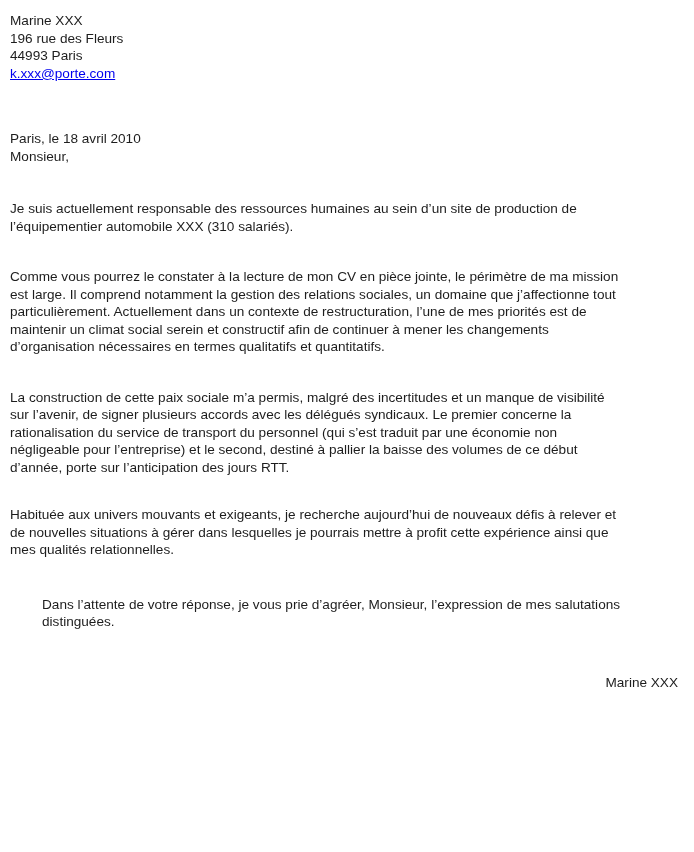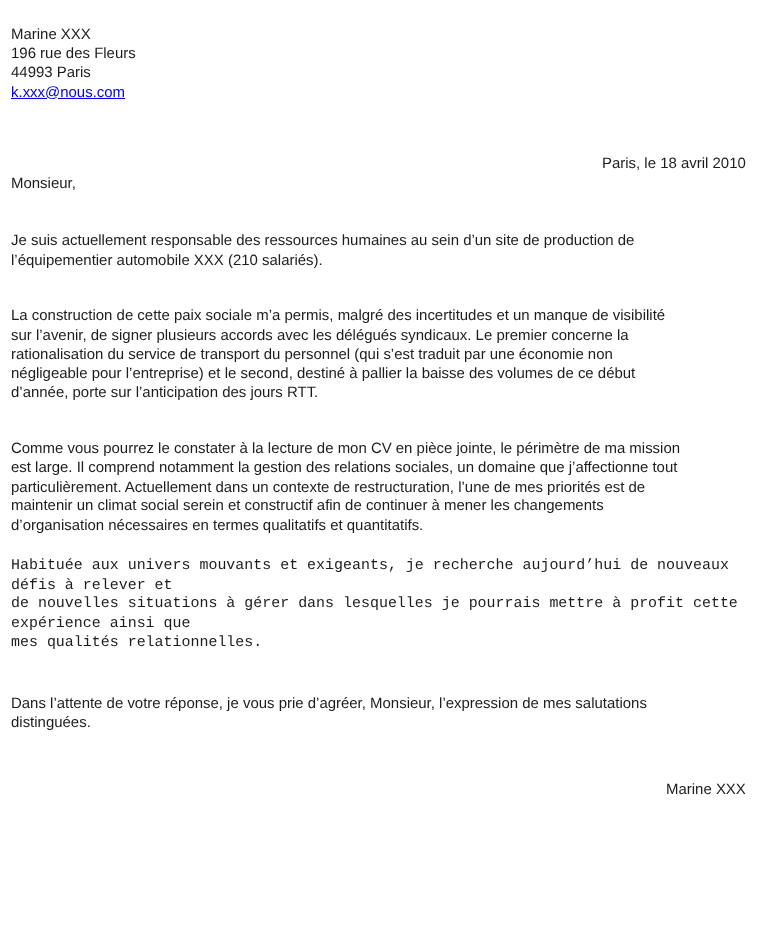--- a/index.html
+++ b/index.html
@@ -10,79 +10,79 @@
   .page {
     position: relative;
     width: 694px;
     height: 852px;
     box-sizing: border-box;
     background: #ffffff;
     font-family: "Liberation Sans", "DejaVu Sans", sans-serif;
     font-size: 13.6px;
     line-height: 17.5px;
     color: #1d1d1d;
-    padding: 22px 16px 0 10px;
+    padding: 12px 16px 0 10px;
     overflow: hidden;
   }
   .sender div, .sender a {
     display: block;
   }
   .email-link {
     color: #0000ee;
     text-decoration: underline;
   }
   .dateline {
     margin-top: 48px;
-    text-align: right;
+    text-align: left;
   }
   .salutation {
   }
   .para {
     margin: 0;
     white-space: pre-line;
   }
   .p1 { margin-top: 35px; }
   .p2 { margin-top: 33px; }
   .p3 { margin-top: 33px; }
-  .p4 { margin-top: 20px; font-family: Liberation Mono, monospace; }
+  .p4 { margin-top: 30px; }
   .p5 { margin-top: 31px; }
-  .p6 { margin-top: 37px; }
+  .p6 { margin-top: 37px; margin-left: 32px; }
   .signature {
     margin-top: 43px;
     text-align: right;
   }
 </style>
 </head>
 <body>
 
 <div class="page">
 
   <div class="sender">
     <div>Marine XXX</div>
     <div>196 rue des Fleurs</div>
     <div>44993 Paris</div>
-    <a href="#" class="email-link">k.xxx@nous.com</a>
+    <a href="#" class="email-link">k.xxx@porte.com</a>
   </div>
 
   <div class="dateline">Paris, le 18 avril 2010</div>
 
   <div class="salutation">Monsieur,</div>
 
   <p class="para p1">Je suis actuellement responsable des ressources humaines au sein d’un site de production de
-l’équipementier automobile XXX (210 salariés).</p>
+l’équipementier automobile XXX (310 salariés).</p>
+  <p class="para p2">Comme vous pourrez le constater à la lecture de mon CV en pièce jointe, le périmètre de ma mission
+est large. Il comprend notamment la gestion des relations sociales, un domaine que j’affectionne tout
+particulièrement. Actuellement dans un contexte de restructuration, l’une de mes priorités est de
+maintenir un climat social serein et constructif afin de continuer à mener les changements
+d’organisation nécessaires en termes qualitatifs et quantitatifs.</p>
   <p class="para p3">La construction de cette paix sociale m’a permis, malgré des incertitudes et un manque de visibilité
 sur l’avenir, de signer plusieurs accords avec les délégués syndicaux. Le premier concerne la
 rationalisation du service de transport du personnel (qui s’est traduit par une économie non
 négligeable pour l’entreprise) et le second, destiné à pallier la baisse des volumes de ce début
 d’année, porte sur l’anticipation des jours RTT.</p>
-  <p class="para p2">Comme vous pourrez le constater à la lecture de mon CV en pièce jointe, le périmètre de ma mission
-est large. Il comprend notamment la gestion des relations sociales, un domaine que j’affectionne tout
-particulièrement. Actuellement dans un contexte de restructuration, l’une de mes priorités est de
-maintenir un climat social serein et constructif afin de continuer à mener les changements
-d’organisation nécessaires en termes qualitatifs et quantitatifs.</p>
   <p class="para p4">Habituée aux univers mouvants et exigeants, je recherche aujourd’hui de nouveaux défis à relever et
 de nouvelles situations à gérer dans lesquelles je pourrais mettre à profit cette expérience ainsi que
 mes qualités relationnelles.</p>
   <p class="para p6">Dans l’attente de votre réponse, je vous prie d’agréer, Monsieur, l’expression de mes salutations
 distinguées.</p>
 
   <div class="signature">Marine XXX</div>
 
 </div>
 

